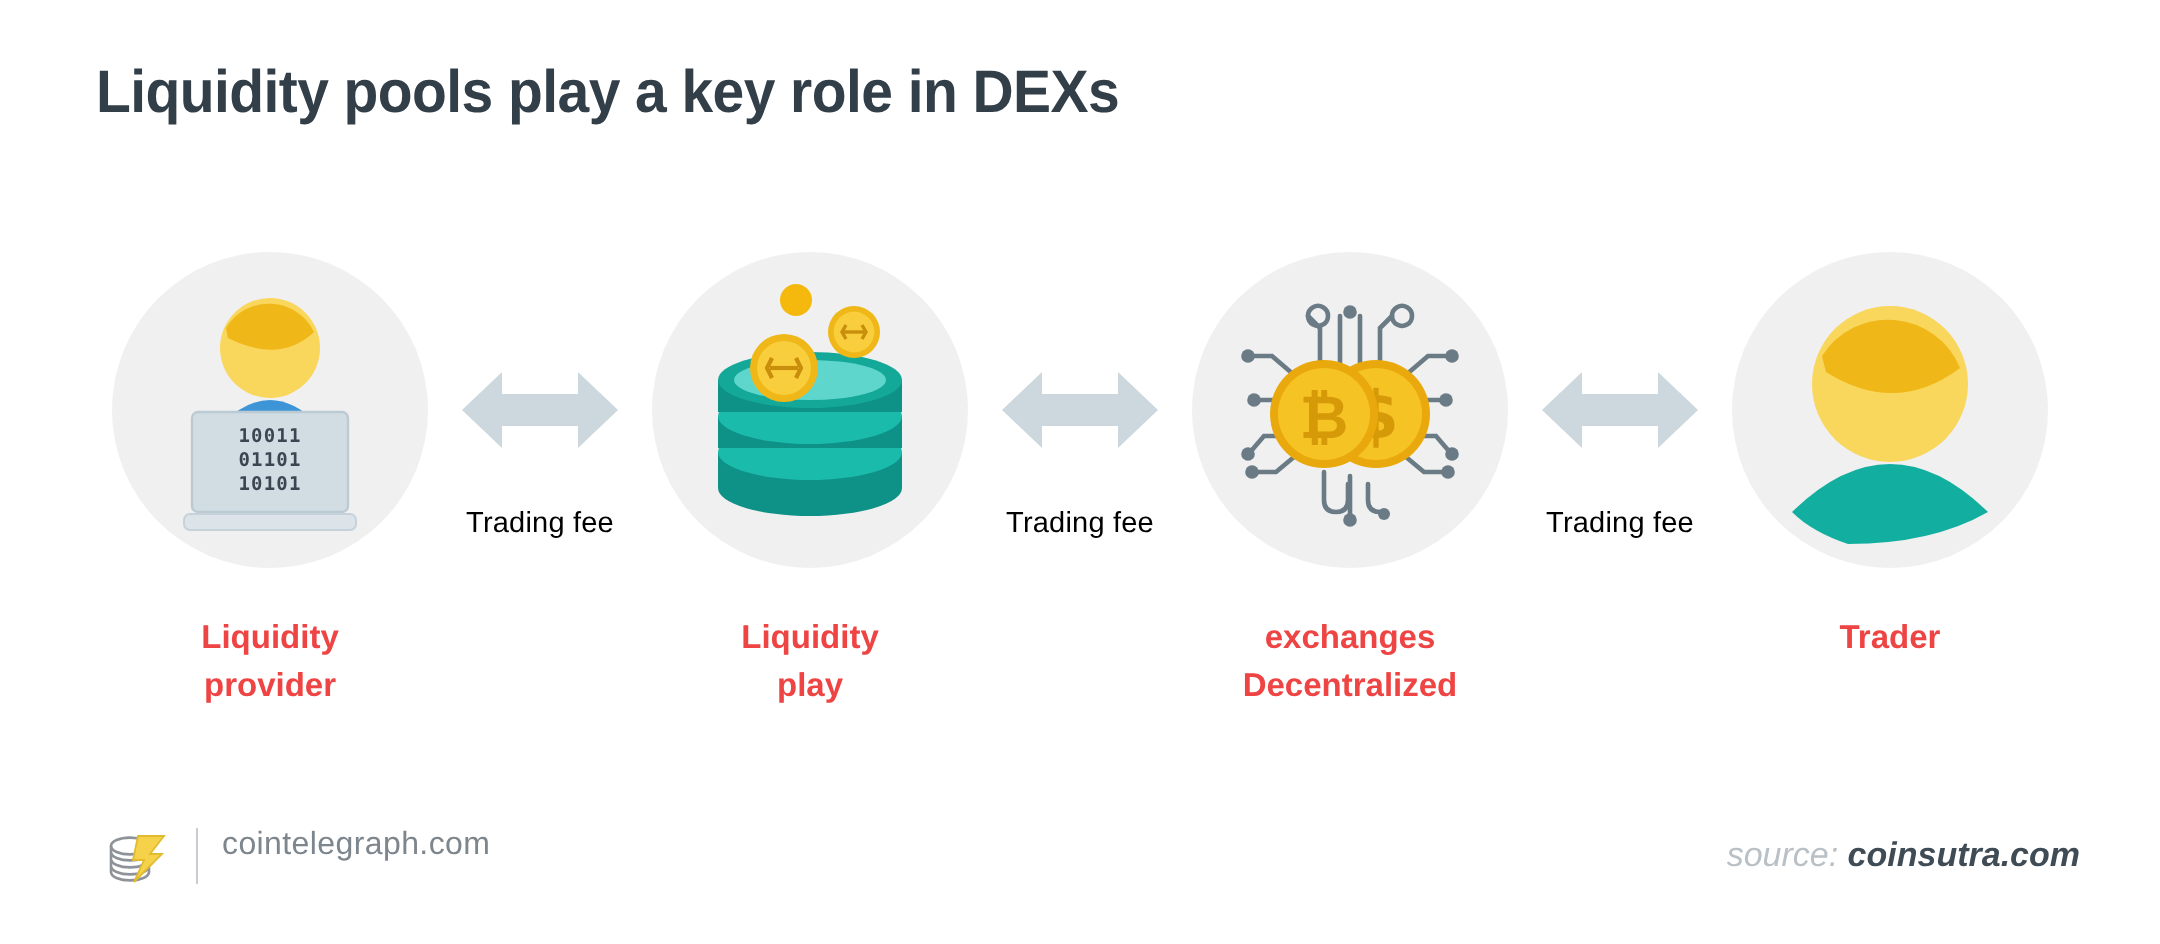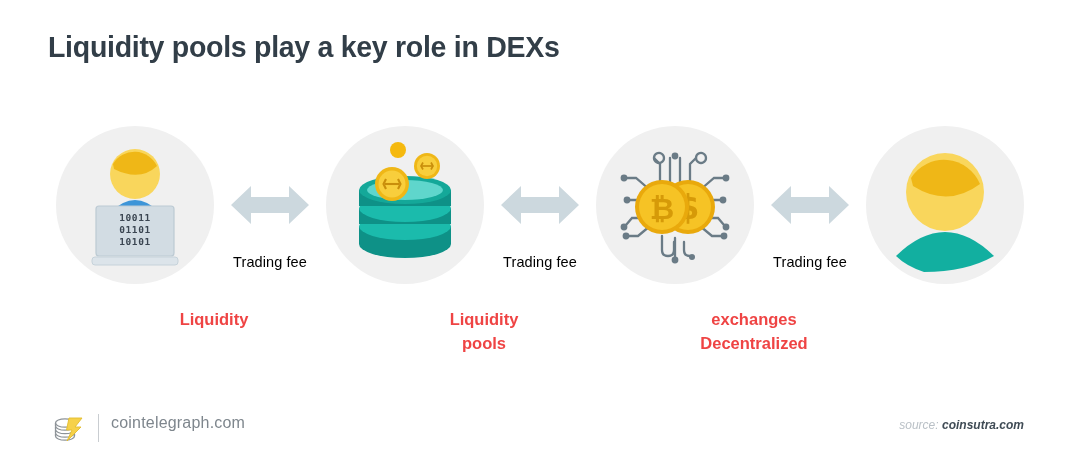--- a/index.html
+++ b/index.html
@@ -104,22 +104,22 @@
     width:1px; height:28px;
     background:#c9cdd1;
   }
   .brand-text {
     font-size:16px;
     color:#7e868d;
     letter-spacing:0.2px;
   }
   .source {
     position:absolute;
-    right:56px; top:18px;
-    font-size:12px;
+    right:40px; top:18px;
+    font-size:17px;
     font-style:italic;
     color:#b9c0c6;
     white-space:nowrap;
     margin-left:16px;
   }
   .source b {
     color:#3f4b55;
     font-weight:bold;
     font-style:italic;
   }
@@ -265,32 +265,37 @@
       <path d="M45 52 A39 39 0 0 1 114 58 Q82 82 47 60 Z" fill="#EFB717"></path>
       <path d="M30 130 Q79 82 128 130 Q100 146 58 146 Q40 140 30 130 Z" fill="#12AFA0"></path>
     </svg>
   </div>
 
 </div>
 
 <div class="captions">
   <div class="cap">
     <div>Liquidity</div>
+    <div>provider</div>
   </div>
   <div class="cap-gap"></div>
   <div class="cap">
     <div>Liquidity</div>
-    <div>pools</div>
+    <div>play</div>
   </div>
   <div class="cap-gap"></div>
   <div class="cap">
     <div>exchanges</div>
     <div>Decentralized</div>
   </div>
   <div class="cap-gap"></div>
+  <div class="cap">
+    <div>Trader</div>
+    <div></div>
+  </div>
 </div>
 
 <div class="footer">
   <div class="brand">
     <svg width="34" height="30" viewBox="0 0 34 30">
       <g fill="none" stroke="#8d9398" stroke-width="1.3">
         <ellipse cx="13" cy="9" rx="9.5" ry="4.2"></ellipse>
         <path d="M3.5 9 v3 a9.5 4.2 0 0 0 19 0 v-3"></path>
         <path d="M3.5 12.5 v3 a9.5 4.2 0 0 0 19 0 v-3"></path>
         <path d="M3.5 16 v3 a9.5 4.2 0 0 0 19 0 v-3"></path>

